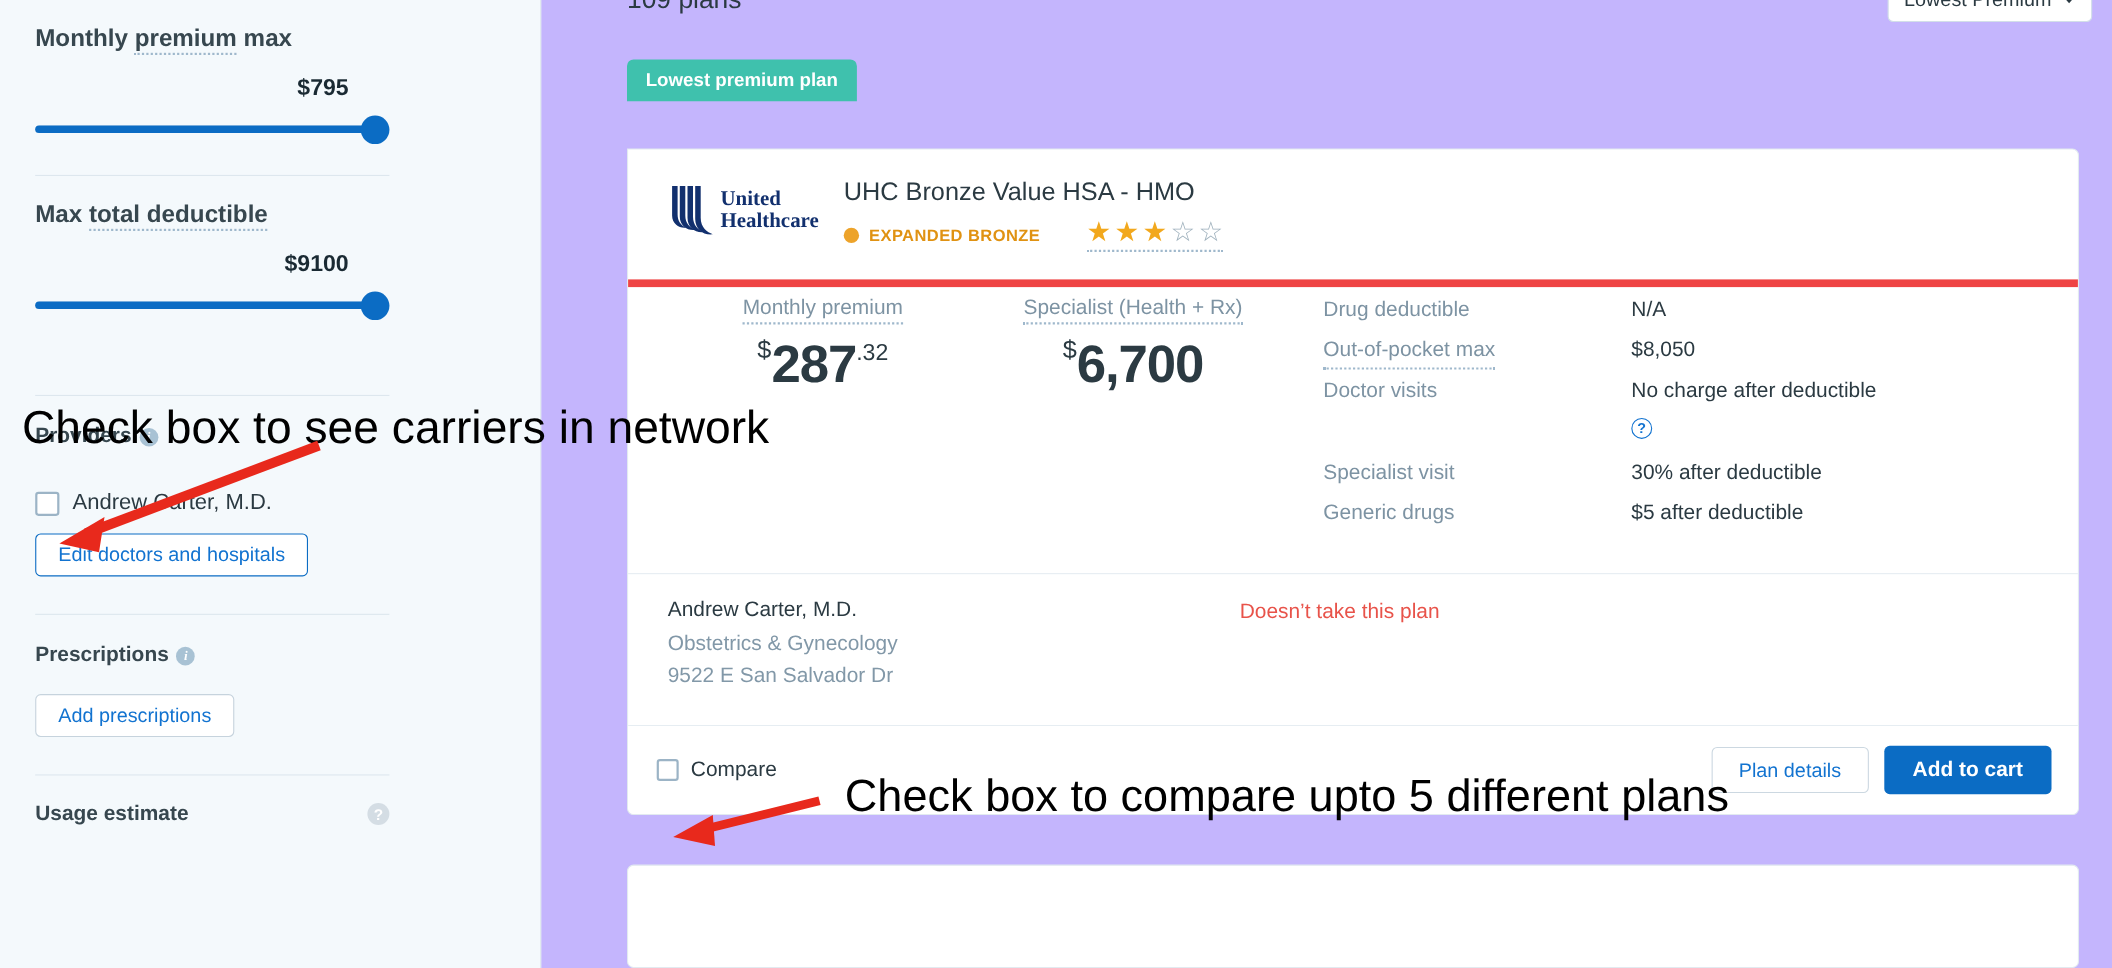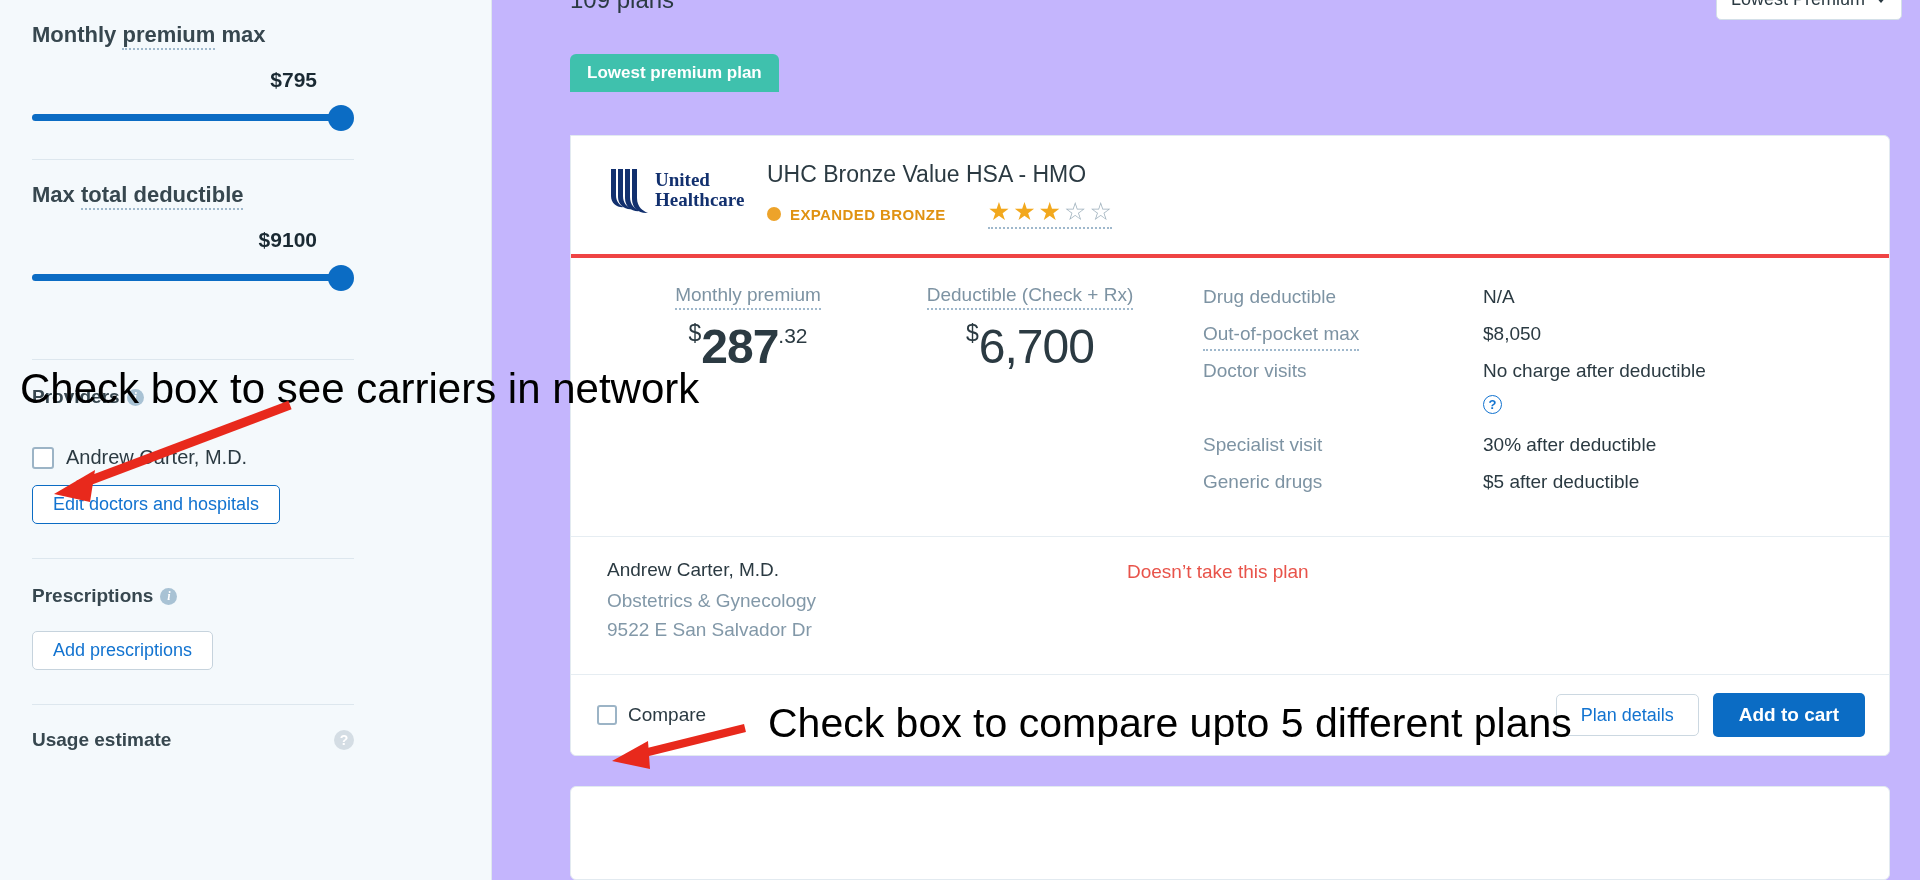--- a/index.html
+++ b/index.html
@@ -104,31 +104,31 @@
   .badge-row { display:flex; align-items:center; gap: 42px; }
   .badge {
     display:flex; align-items:center; gap:9px;
     color:#e09212; font-size:15px; font-weight:700; letter-spacing:.4px;
   }
   .badge-dot { width:14px;height:14px;border-radius:50%;background:#eda32a; }
   .stars { display:flex; gap:3px; border-bottom: 2px dotted #9fb8cc; padding-bottom:3px; }
   .star { font-size: 25px; line-height: 25px; color:#f2a81d; }
   .star.empty { color:#9fb1bd; }
 
-  .card-body { display:flex; border-top:4px solid #ef4444; padding: 26px 0 30px 36px; }
+  .card-body { display:flex; border-top:7px solid #ef4444; padding: 8px 0 30px 36px; }
   .metric { width: 282px; text-align:center; }
   .metric-label {
     font-size: 19px; color:#7d93a3;
     border-bottom: 2px dotted #9fb8cc; display:inline-block; padding-bottom:2px;
   }
   .metric-value { margin-top: 9px; color:#2b3a42; }
   .metric-value .dollar { font-size: 23px; vertical-align: 22px; }
   .metric-value .big { font-size: 48px; font-weight: 700; letter-spacing:-1px; }
   .metric-value .cents { font-size: 21px; vertical-align: 20px; }
-  .metric-value .big-light { font-size: 48px; font-weight: 400; letter-spacing:-1px; }
+  .metric-value .big-light { font-size: 48px; font-weight: 700; letter-spacing:-1px; }
 
   .details { display:flex; margin-left: 32px; }
   .detail-labels { width: 280px; }
   .detail-values { width: 380px; }
   .detail-label {
     font-size: 19px; color:#7d93a3; height: 37px; line-height: 26px;
   }
   .detail-label.link { border-bottom: 2px dotted #9fb8cc; display:inline-block; padding-bottom:2px; height:auto; }
   .detail-label-wrap { height: 37px; }
   .detail-value { font-size: 19px; color:#2b3a42; height: 37px; line-height: 26px; }
@@ -278,21 +278,21 @@
       </div>
 
       <div class="card-body">
         <div class="metric">
           <div class="metric-label">Monthly premium</div>
           <div class="metric-value">
             <span class="dollar">$</span><span class="big">287</span><span class="cents">.32</span>
           </div>
         </div>
         <div class="metric">
-          <div class="metric-label">Deductible (Check + Rx)</div>
+          <div class="metric-label">Specialist (Health + Rx)</div>
           <div class="metric-value">
             <span class="dollar">$</span><span class="big-light">6,700</span>
           </div>
         </div>
 
         <div class="details">
           <div class="detail-labels" id="detail-labels">
               <div class="detail-label-wrap"><span class="detail-label">Drug deductible</span></div>
               <div class="detail-label-wrap"><span class="detail-label link">Out-of-pocket max</span></div>
               <div class="detail-label-wrap"><span class="detail-label">Doctor visits</span></div>

